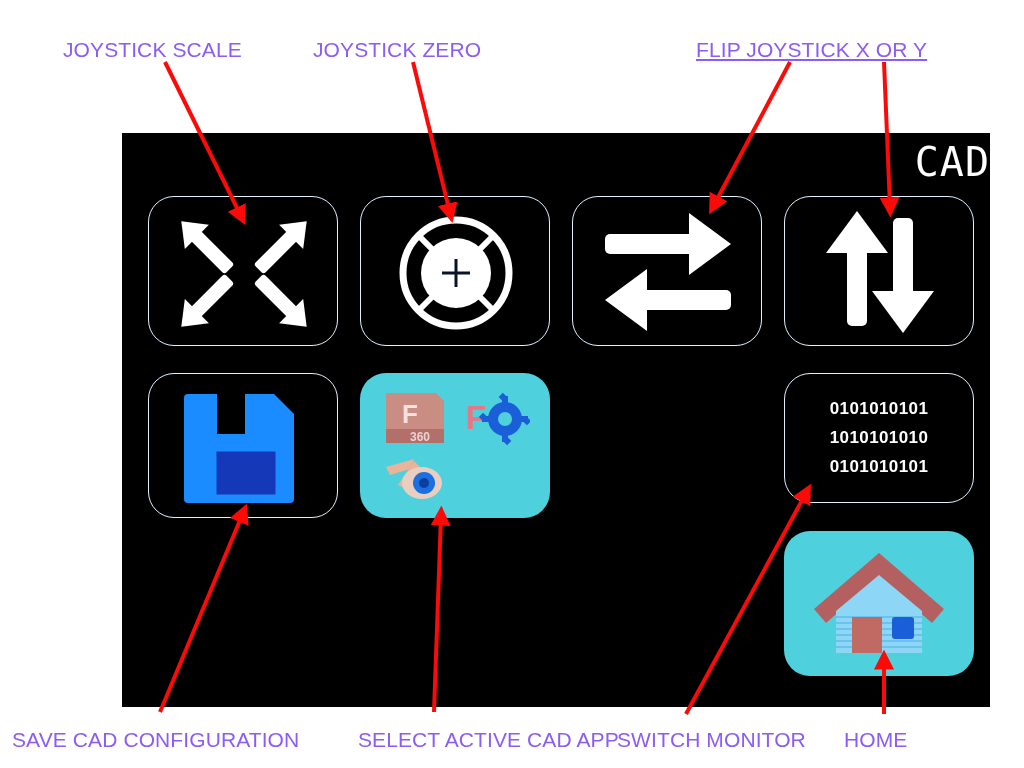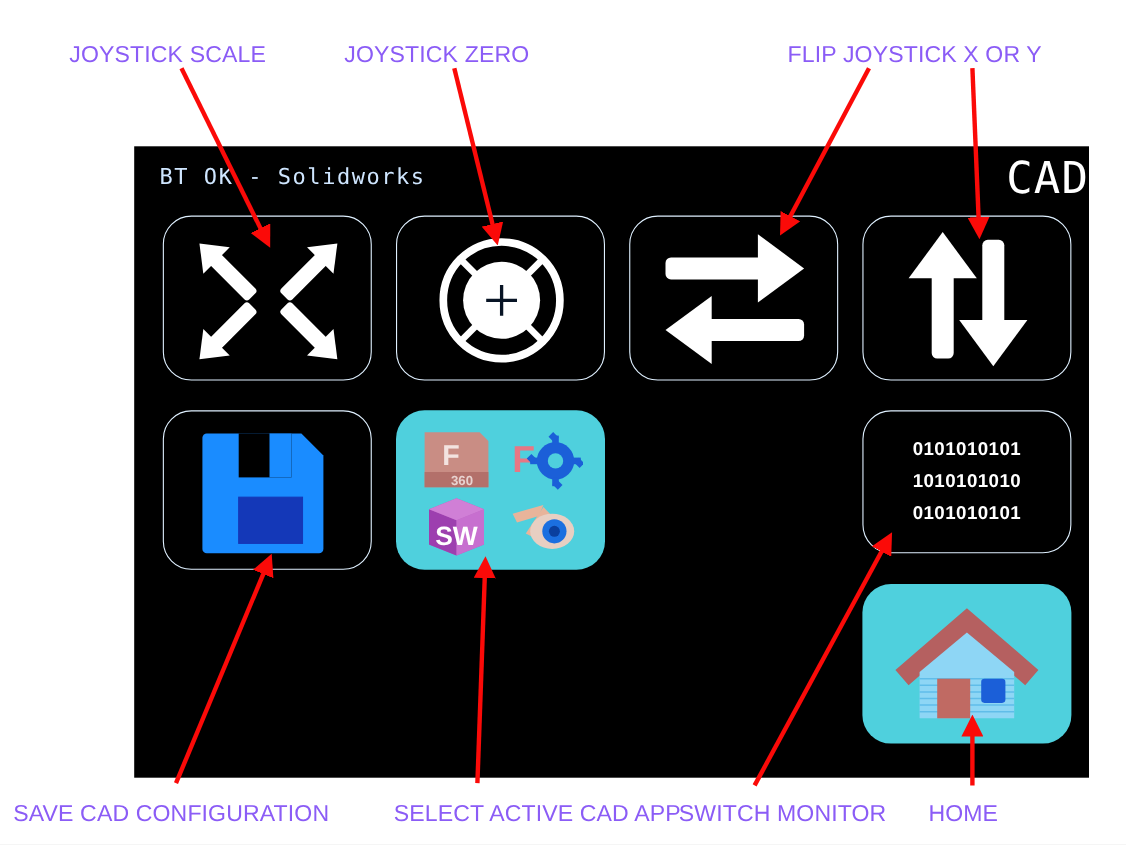--- a/index.html
+++ b/index.html
@@ -117,21 +117,20 @@
     display: flex;
     align-items: center;
     justify-content: center;
   }
 </style>
 </head>
 <body>
 
 <div id="device-screen">
 
-  <div id="status-text">BT OK - Solidworks</div>
   <div id="screen-title">CAD</div>
 
   <div class="tile tile-outline" style="left:26px; top:63px; width:190px; height:150px;">
     <span>
       <svg width="190" height="150" viewBox="0 0 190 150">
         <g fill="#ffffff">
 
           <g transform="translate(62,54) rotate(-45)">
             <rect x="-7" y="-30" width="14" height="56" rx="3"></rect>
             <polygon points="0,-42 17,-20 -17,-20"></polygon>
@@ -237,29 +236,20 @@
               <rect x="13" y="-17" width="7" height="6" transform="rotate(45)"></rect>
               <rect x="-20" y="11" width="7" height="6" transform="rotate(45)"></rect>
               <rect x="13" y="11" width="7" height="6" transform="rotate(45)"></rect>
             </g>
             <circle cx="0" cy="0" r="7" fill="#4fd0dd"></circle>
           </g>
         </svg>
       </div>
       <div class="app-cell">
         <svg width="70" height="58" viewBox="0 0 70 58">
-          <path d="M10 14 L35 4 L60 14 L60 46 L35 56 L10 46 z" fill="#b45bbf"></path>
-          <path d="M10 14 L35 24 L35 56 L10 46 z" fill="#9d3faf"></path>
-          <path d="M35 24 L60 14 L60 46 L35 56 z" fill="#c76fcf"></path>
-          <path d="M10 14 L35 4 L60 14 L35 24 z" fill="#d07fd6"></path>
-          <text x="35" y="46" fill="#ffffff" font-family="Liberation Sans, sans-serif" font-size="24" font-weight="bold" text-anchor="middle">SW</text>
-        </svg>
-      </div>
-      <div class="app-cell">
-        <svg width="70" height="58" viewBox="0 0 70 58">
           <path d="M6 18 L34 10 L30 20 L10 26 z" fill="#e8b49a"></path>
           <path d="M18 36 L34 12 L40 18 L26 40 z" fill="#e8b49a"></path>
           <ellipse cx="42" cy="34" rx="20" ry="16" fill="#e8cfc2"></ellipse>
           <circle cx="44" cy="34" r="11" fill="#1b6fe0"></circle>
           <circle cx="44" cy="34" r="5" fill="#0a3f9e"></circle>
         </svg>
       </div>
     </div>
   </div>
 
@@ -303,17 +293,17 @@
     <line x1="884" y1="62" x2="890" y2="207"></line>
     <line x1="160" y1="712" x2="243" y2="513"></line>
     <line x1="434" y1="712" x2="441" y2="516"></line>
     <line x1="686" y1="714" x2="806" y2="493"></line>
     <line x1="884" y1="714" x2="884" y2="660"></line>
   </g>
 </svg>
 
 <div class="callout-label" style="left:63px; top:38px;">JOYSTICK SCALE</div>
 <div class="callout-label" style="left:313px; top:38px;">JOYSTICK ZERO</div>
-<div class="callout-label" style="left:716px; top:38px;">FLIP JOYSTICK X OR Y</div>
+<div class="callout-label" style="left:696px; top:38px;text-decoration:underline;">FLIP JOYSTICK X OR Y</div>
 <div class="callout-label" style="left:12px; top:728px;">SAVE CAD CONFIGURATION</div>
 <div class="callout-label" style="left:331px; top:728px;margin-left:27px;">SELECT ACTIVE CAD APP</div>
 <div class="callout-label" style="left:617px; top:728px;">SWITCH MONITOR</div>
 <div class="callout-label" style="left:812px; top:728px;margin-left:32px;">HOME</div>
 
 </body></html>

